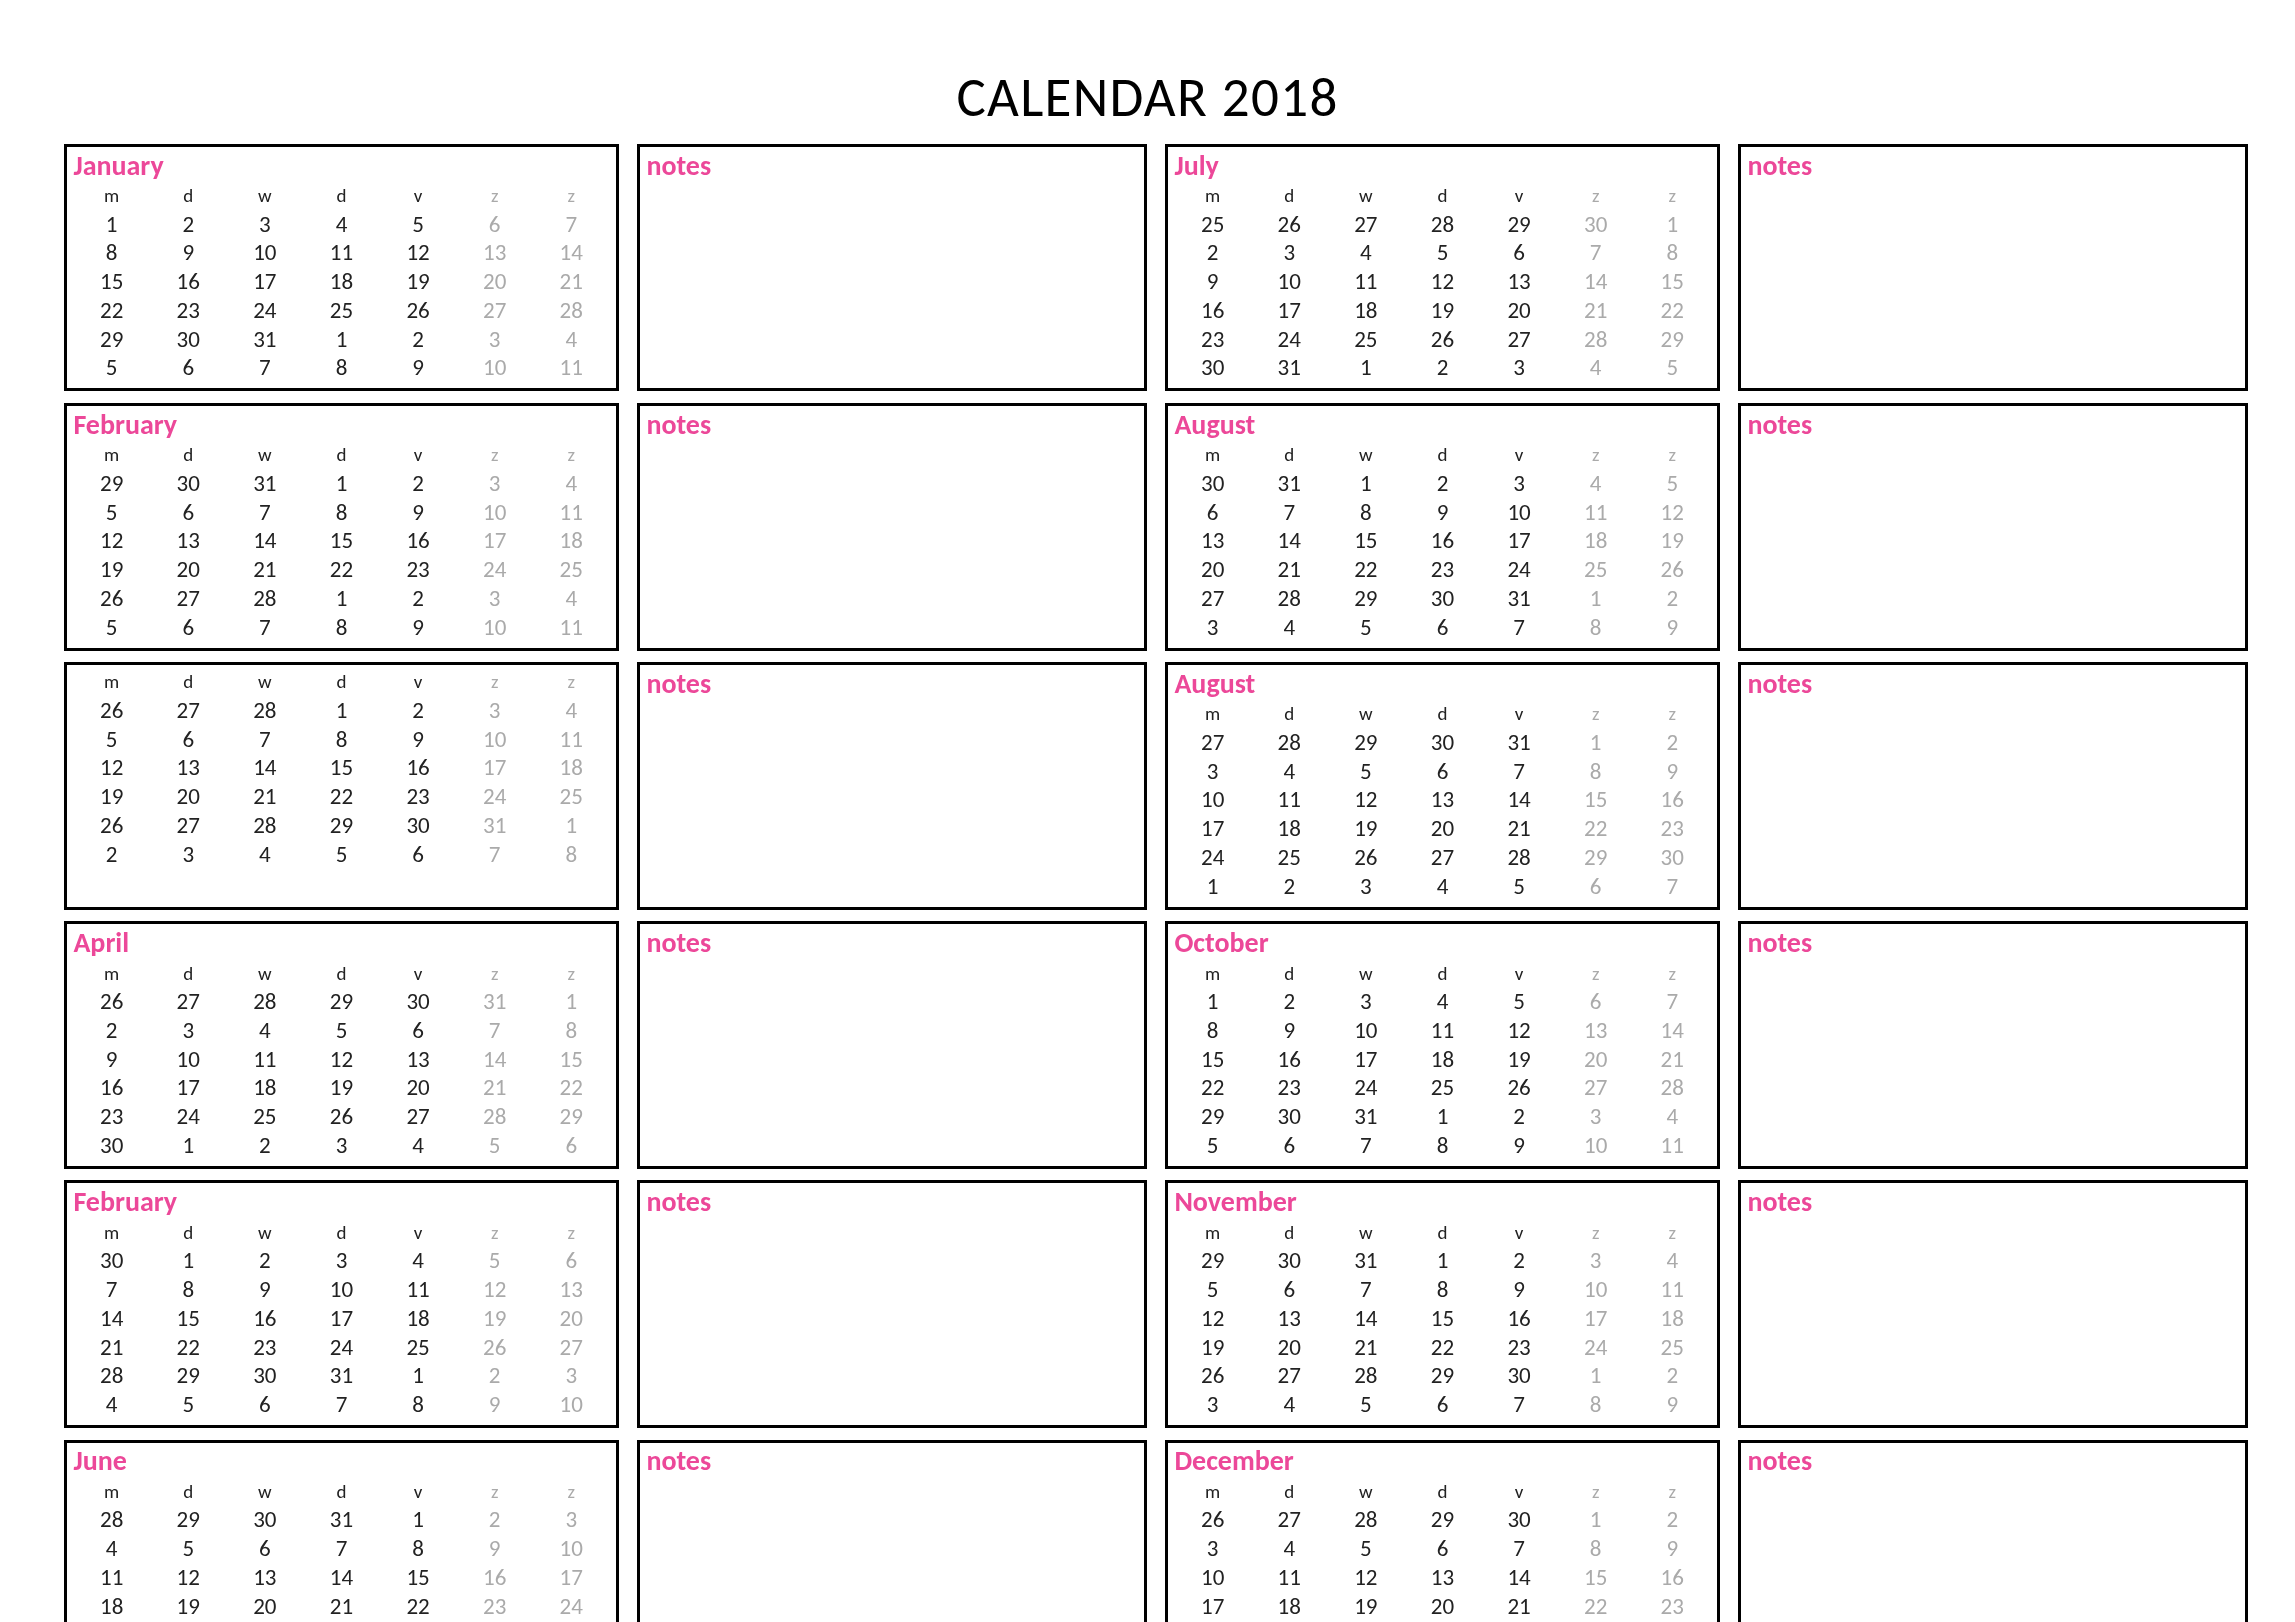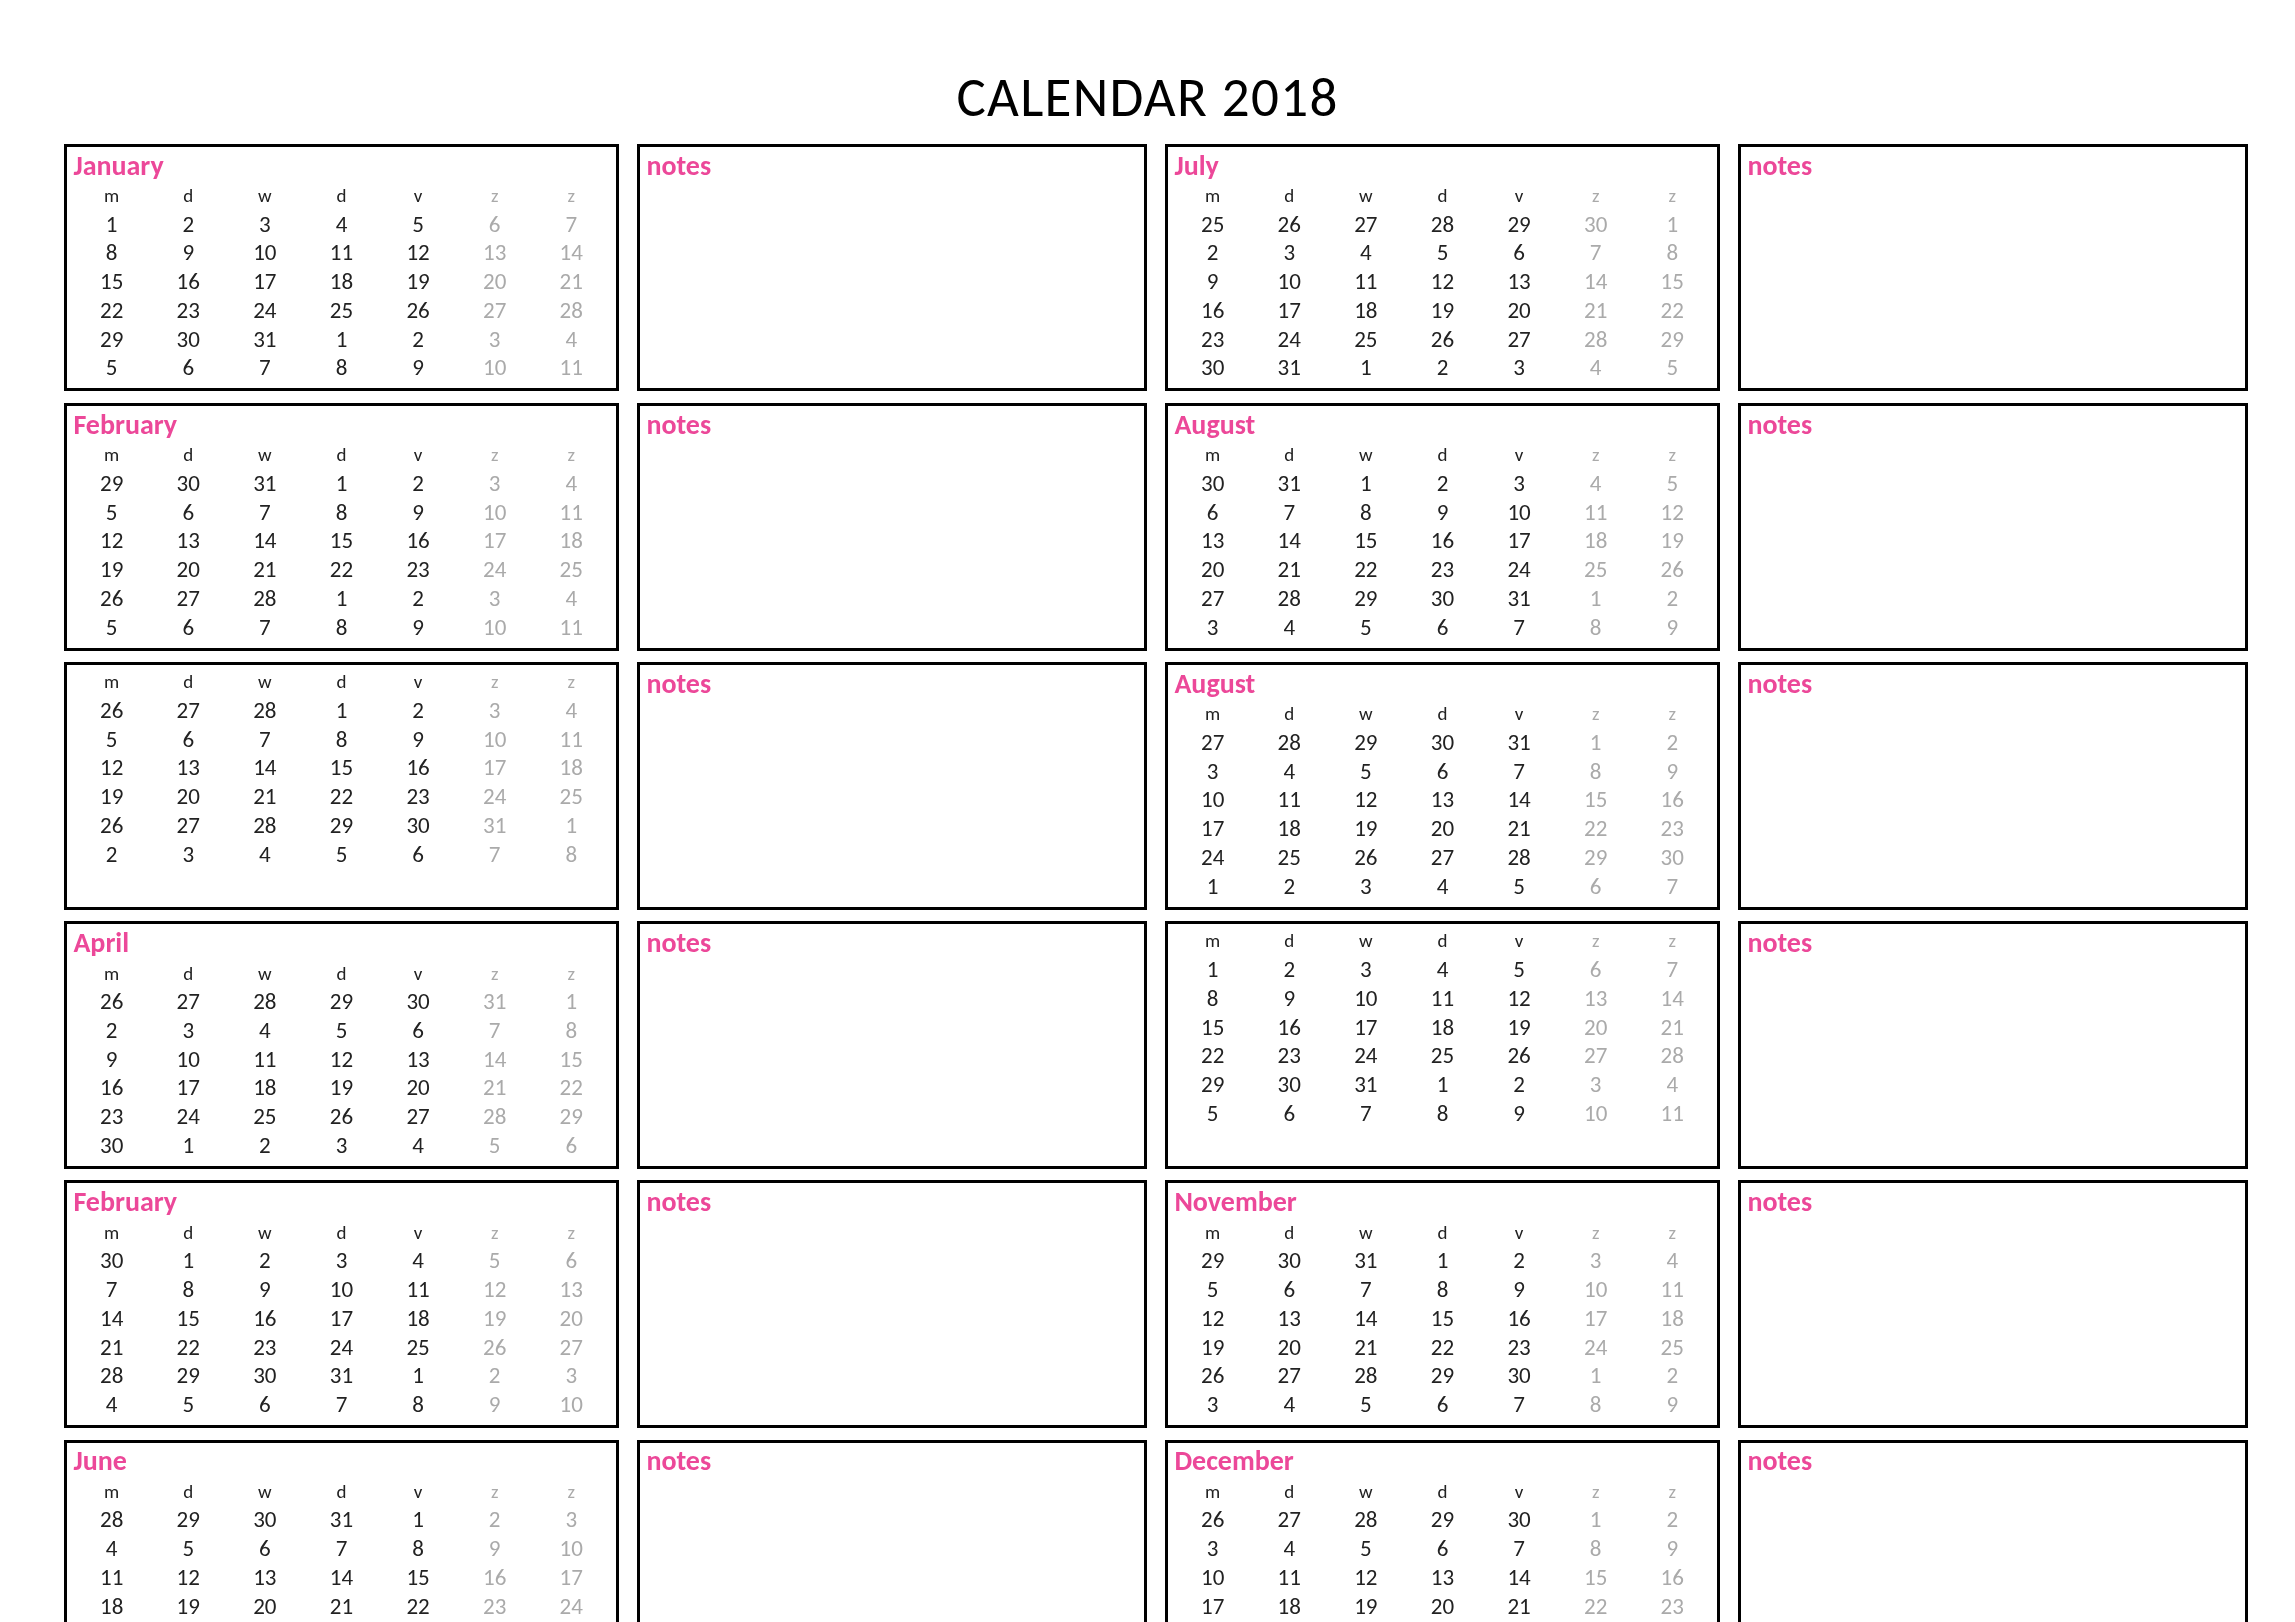--- a/index.html
+++ b/index.html
@@ -583,20 +583,21 @@
             <td class="wknd">5</td>
             <td class="wknd">6</td>
           </tr>
         </tbody>
       </table>
     </div>
     <div class="notes-box">
       <div class="box-title">notes</div>
     </div>
     <div class="month-box">
+      <div class="box-title">October</div>
       <table class="cal">
         <thead>
           <tr>
             <th>m</th>
             <th>d</th>
             <th>w</th>
             <th>d</th>
             <th>v</th>
             <th class="wknd">z</th>
             <th class="wknd">z</th>

